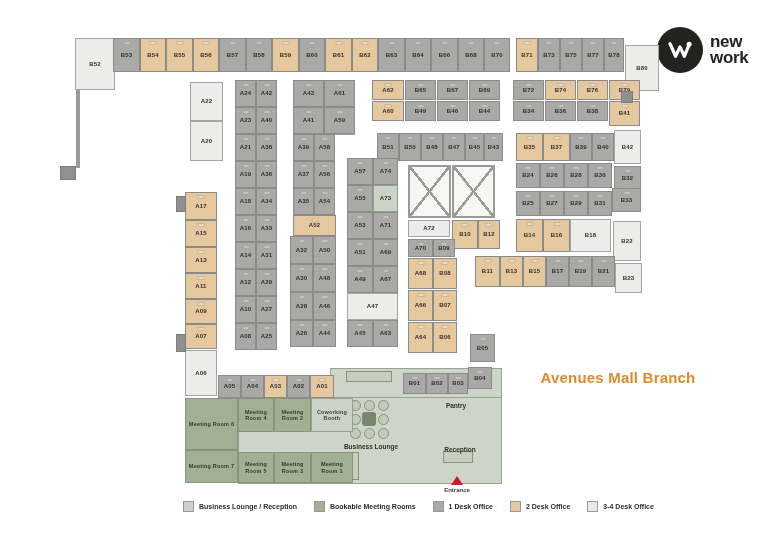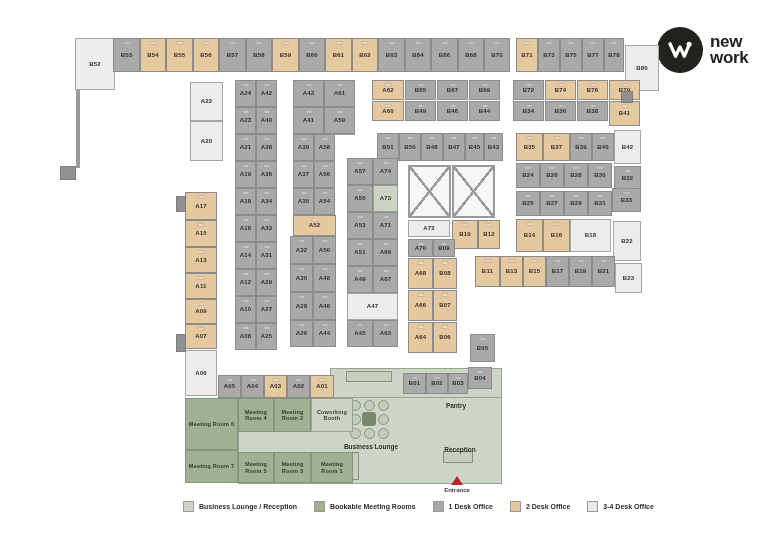--- a/index.html
+++ b/index.html
@@ -50,20 +50,21 @@
         <circle cx="19.3" cy="7.4" r="2" fill="#ffffff"></circle>
       </svg>
     </div>
     <div id="logo-text">
       <div>new</div>
       <div>work</div>
     </div>
   </div>
 
   <div id="title-block">
+    <div id="title-line1">Avenues Mall Branch</div>
   </div>
 
   <div id="legend">
       <div class="legend-item">
         <div class="legend-swatch" style="background: rgb(203, 211, 198);"></div>
         <div class="legend-label">Business Lounge / Reception</div>
       </div>
       <div class="legend-item">
         <div class="legend-swatch" style="background: rgb(161, 175, 147);"></div>
         <div class="legend-label">Bookable Meeting Rooms</div>

